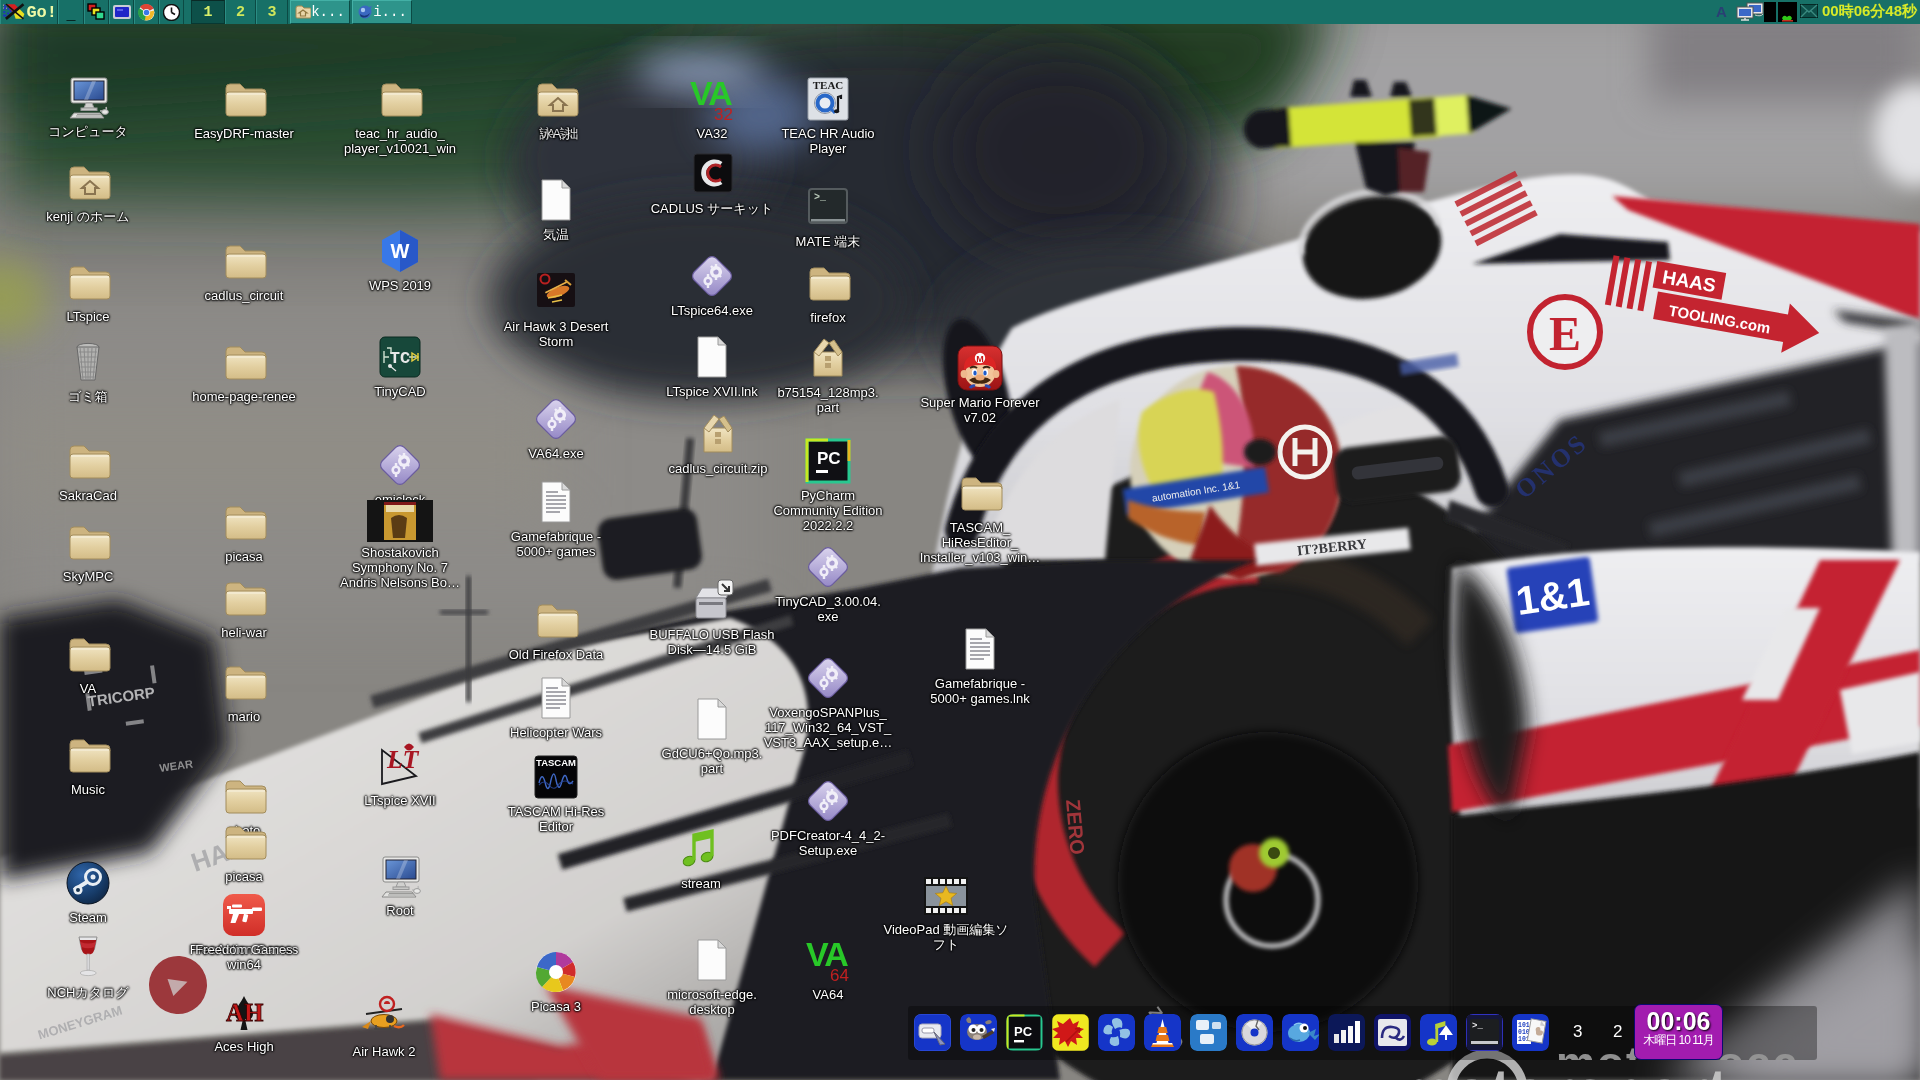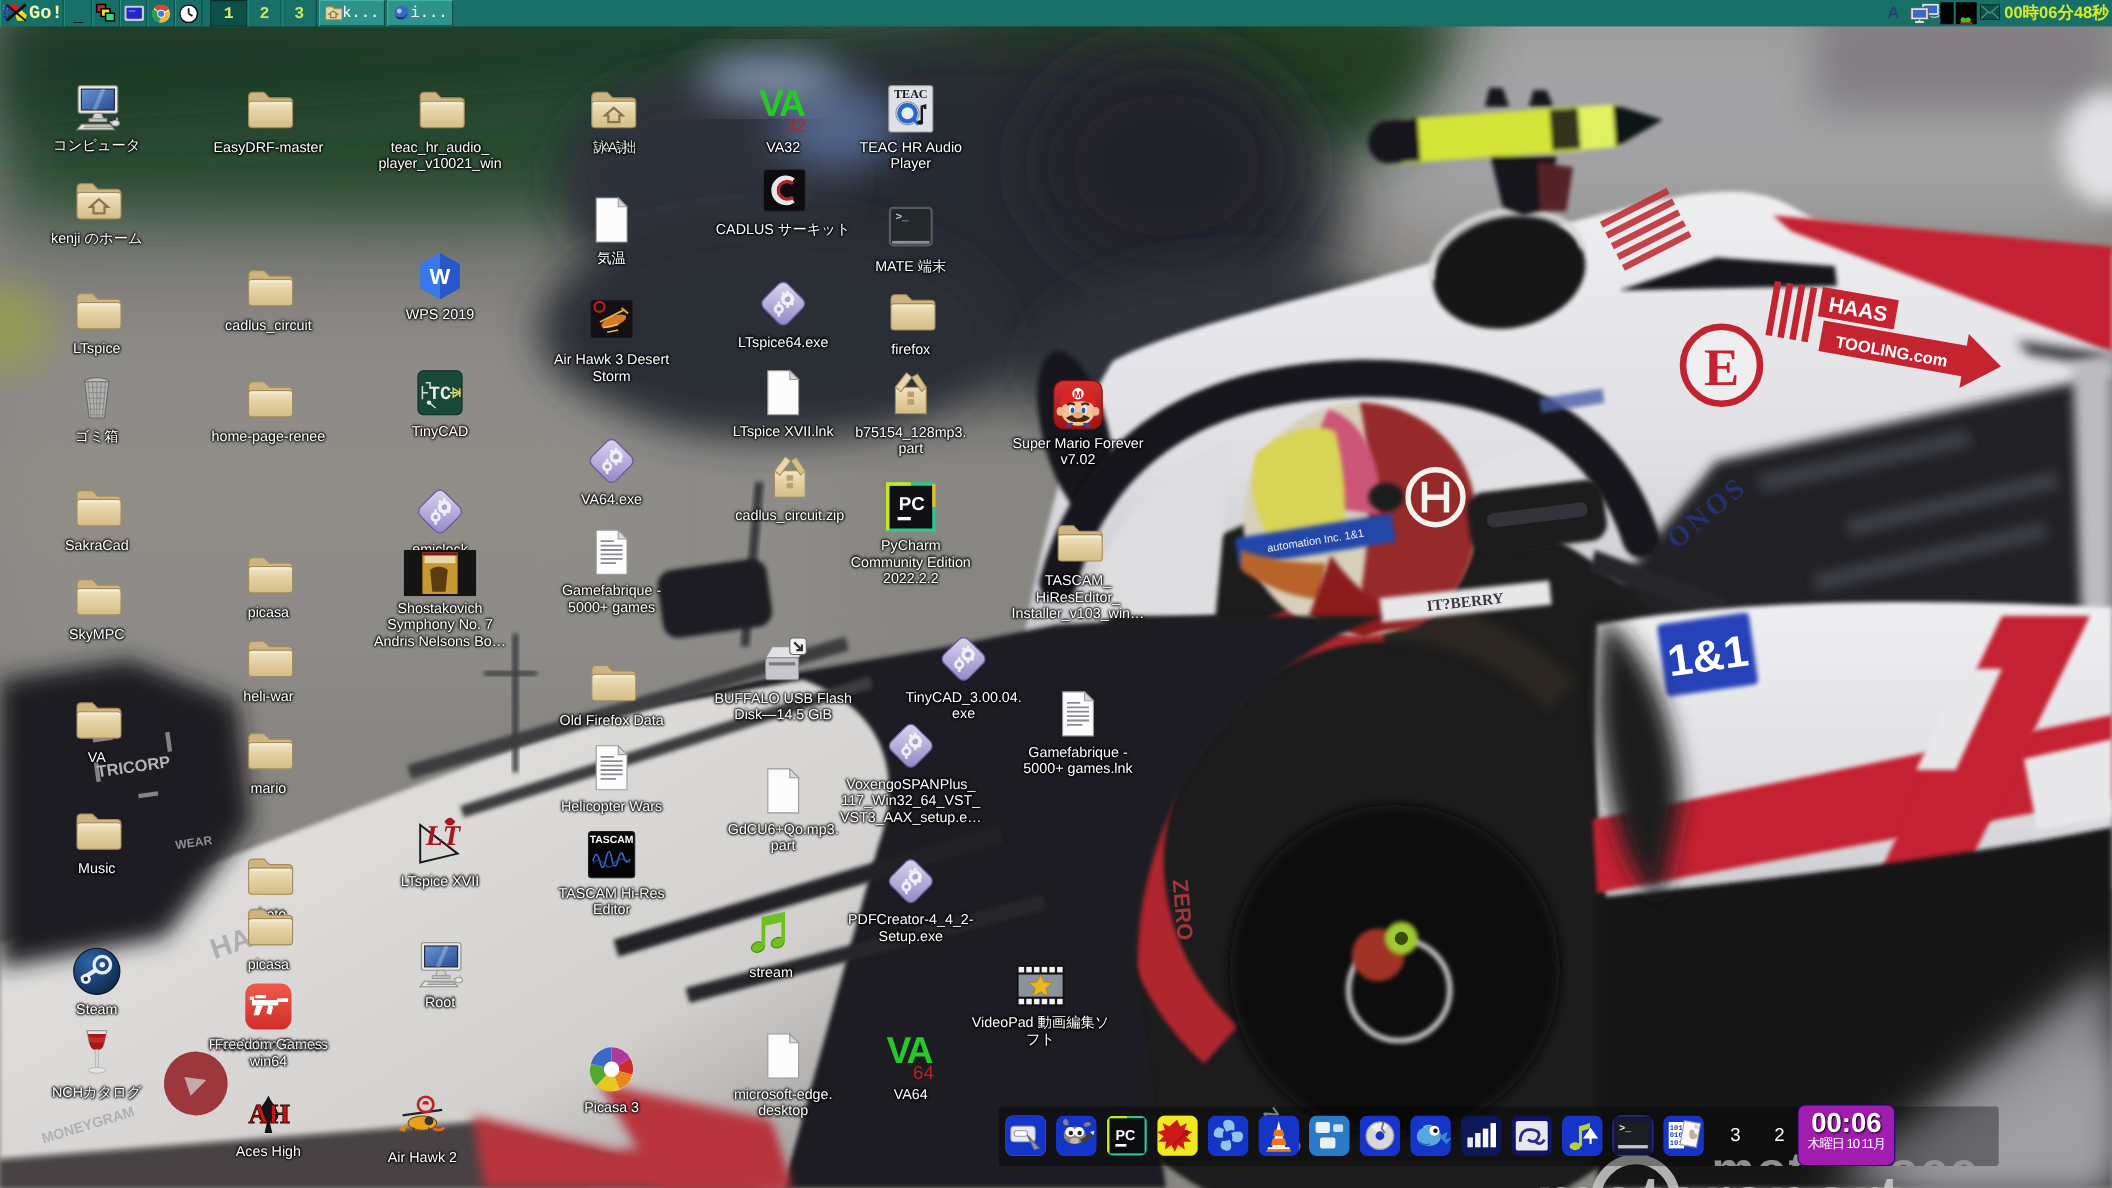--- a/index.html
+++ b/index.html
@@ -775,21 +775,21 @@
       <use href="#zipbox48"></use>
     </svg>
     <div class="t">b75154_128mp3.<br>part</div>
   </div>
 <div class="ic" style="left:768px;top:437px;width:120px;">
     <svg width="48" height="48" viewBox="0 0 48 48">
       <use href="#pycharm48"></use>
     </svg>
     <div class="t">PyCharm<br>Community Edition<br>2022.2.2</div>
   </div>
-<div class="ic" style="left:768px;top:575px;width:120px;margin-left:48px;">
+<div class="ic" style="left:768px;top:543px;width:120px;">
     <svg width="48" height="48" viewBox="0 0 48 48">
       <use href="#pkg48"></use>
     </svg>
     <div class="t">TinyCAD_3.00.04.<br>exe</div>
   </div>
 <div class="ic" style="left:768px;top:654px;width:120px;">
     <svg width="48" height="48" viewBox="0 0 48 48">
       <use href="#pkg48"></use>
     </svg>
     <div class="t">VoxengoSPANPlus_<br>117_Win32_64_VST_<br>VST3_AAX_setup.e…</div>

